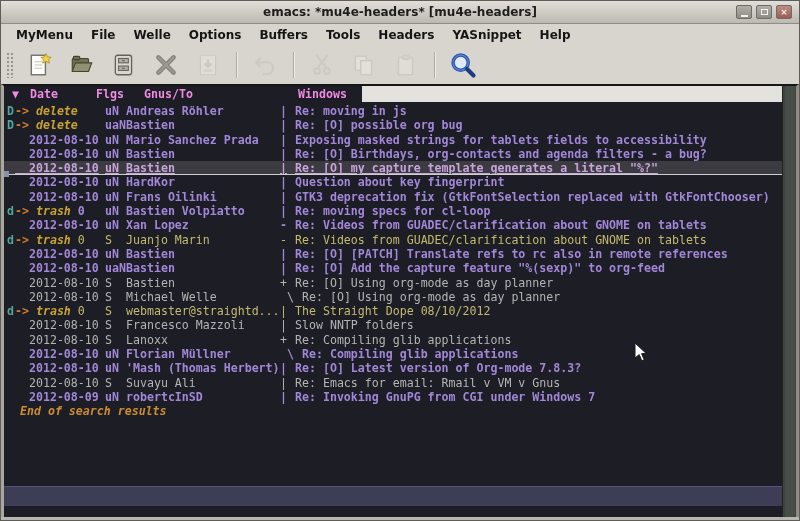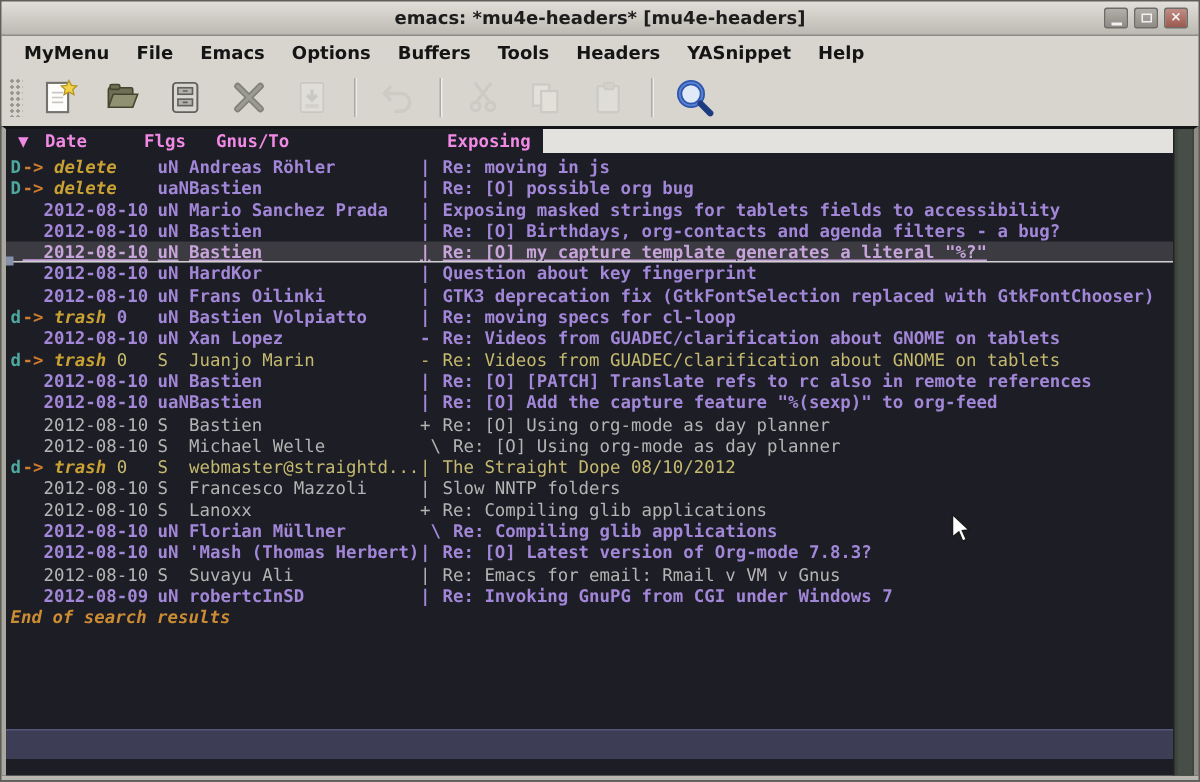--- a/index.html
+++ b/index.html
@@ -58,21 +58,21 @@
   .a { color:#cf7c2e; font-weight:bold; }
   .w { color:#c9a233; font-weight:bold; font-style:italic; }
   .unread  { color:#a287d8; font-weight:bold; }
   .read    { color:#b4b4b4; }
   .trashed { color:#c4ba6f; }
   .child .csep { margin-left:7px; }
   .current { background:#3b3b41; border-bottom:1px solid #cfcfcf; }
   .current span { text-decoration:underline; color:#c7a4da; }
   .current .cm { color:#4fa89e; }
   .current::before { content:""; position:absolute; left:-3px; bottom:-3px; width:8px; height:6px; background:#8791ab; }
-  .endline { height:14.3px; line-height:14.3px; padding-left:3px; color:#cc8c33; font-style:italic; font-weight:bold; white-space:pre; }
+  .endline { height:14.3px; line-height:14.3px; padding-left:16px; color:#cc8c33; font-style:italic; font-weight:bold; white-space:pre; }
 
   
   .modeline { position:absolute; left:0; right:0; bottom:11px; height:20px; line-height:20px;
     background:#3d3d55; border-top:1px solid #55557a; padding-left:3px; font-weight:bold; white-space:pre; overflow:hidden; }
   .echo { position:absolute; left:0; right:0; bottom:0; height:11px; background:#1d1d25; }
 
   .cursor { position:absolute; left:633px; top:341px; width:13px; height:20px; pointer-events:none; }
 </style>
 </head>
 <body>
@@ -91,21 +91,21 @@
       <div class="wbtn close">
           <span>×</span>
         </div>
     </div>
   </div>
 
   <div class="menubar">
 
   <span class="menu-item">MyMenu</span>
       <span class="menu-item">File</span>
-      <span class="menu-item">Emacs</span>
+      <span class="menu-item">Welle</span>
       <span class="menu-item">Options</span>
       <span class="menu-item">Buffers</span>
       <span class="menu-item">Tools</span>
       <span class="menu-item">Headers</span>
       <span class="menu-item">YASnippet</span>
       <span class="menu-item">Help</span>
     </div>
 
   <div class="toolbar">
     <div class="grip"></div>
@@ -186,21 +186,21 @@
 
   <div class="contentband">
     <div class="main">
 
       <div class="headerline">
         <div class="darkseg"></div>
         <span class="hlabel" style="left:8px">▼</span>
         <span class="hlabel" style="left:26px">Date</span>
         <span class="hlabel" style="left:92px">Flgs</span>
         <span class="hlabel" style="left:140px">Gnus/To</span>
-        <span class="hlabel" style="left:294px">Exposing</span>
+        <span class="hlabel" style="left:294px">Windows</span>
       </div>
 
       <div class="rows">
 
           <div class="line unread">
             <span class="cm">D</span>
             <span class="cd"><span class="a">-&gt; </span><span class="w">delete</span><span></span></span>
             <span class="cf">uN</span>
             <span class="cfrom">Andreas Röhler</span>
             <span class="csep">|</span>

